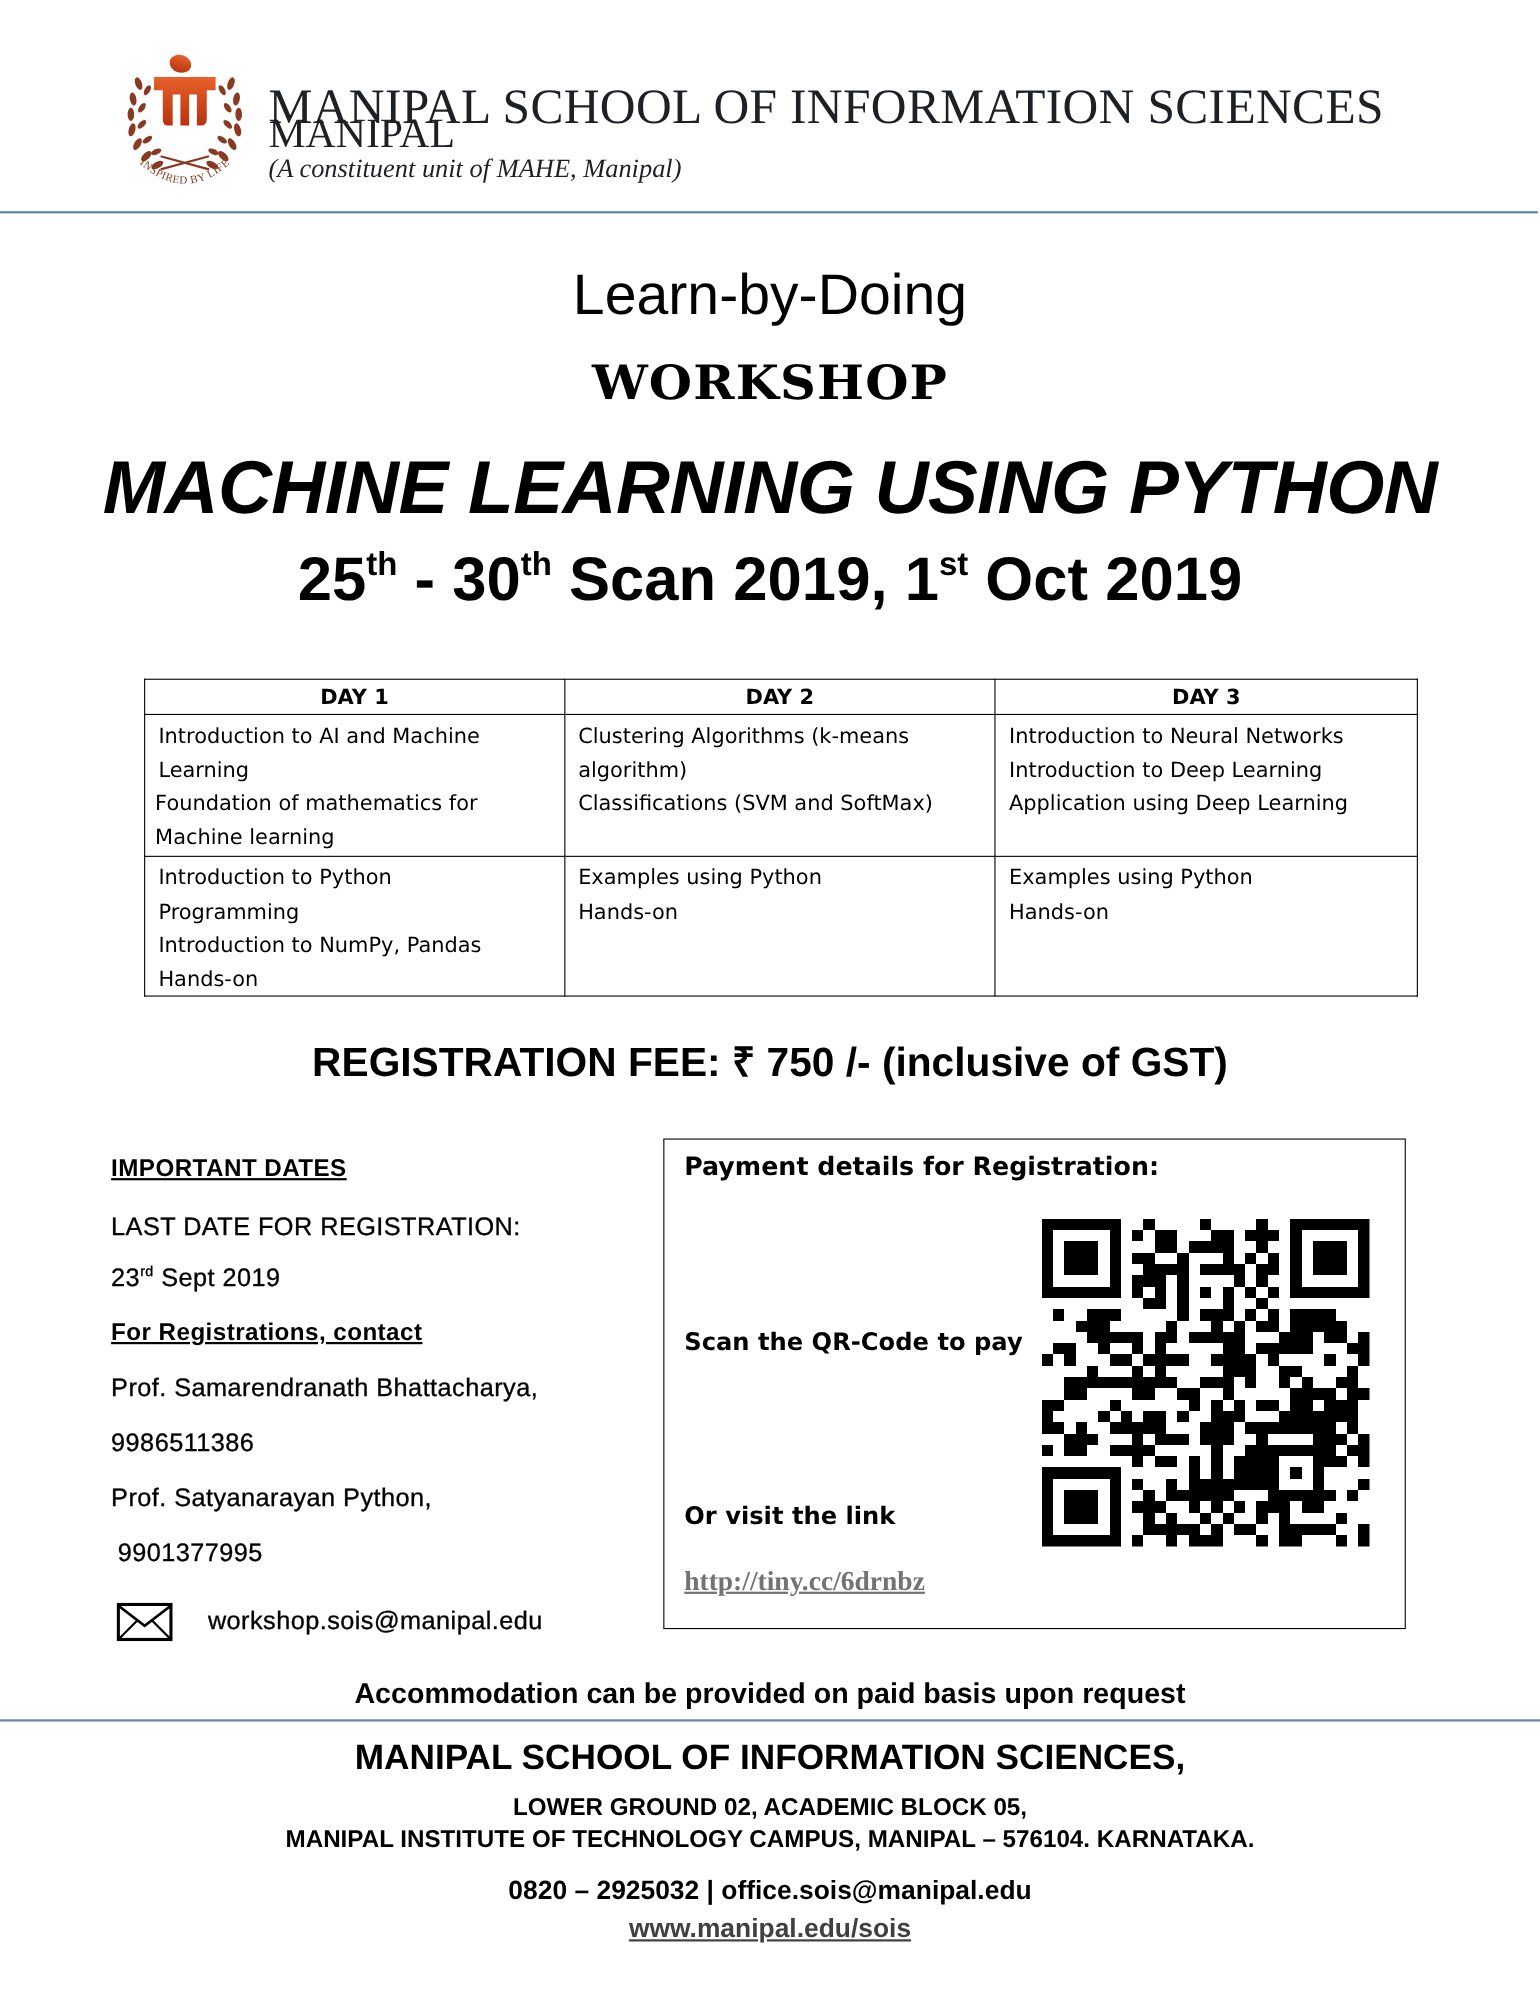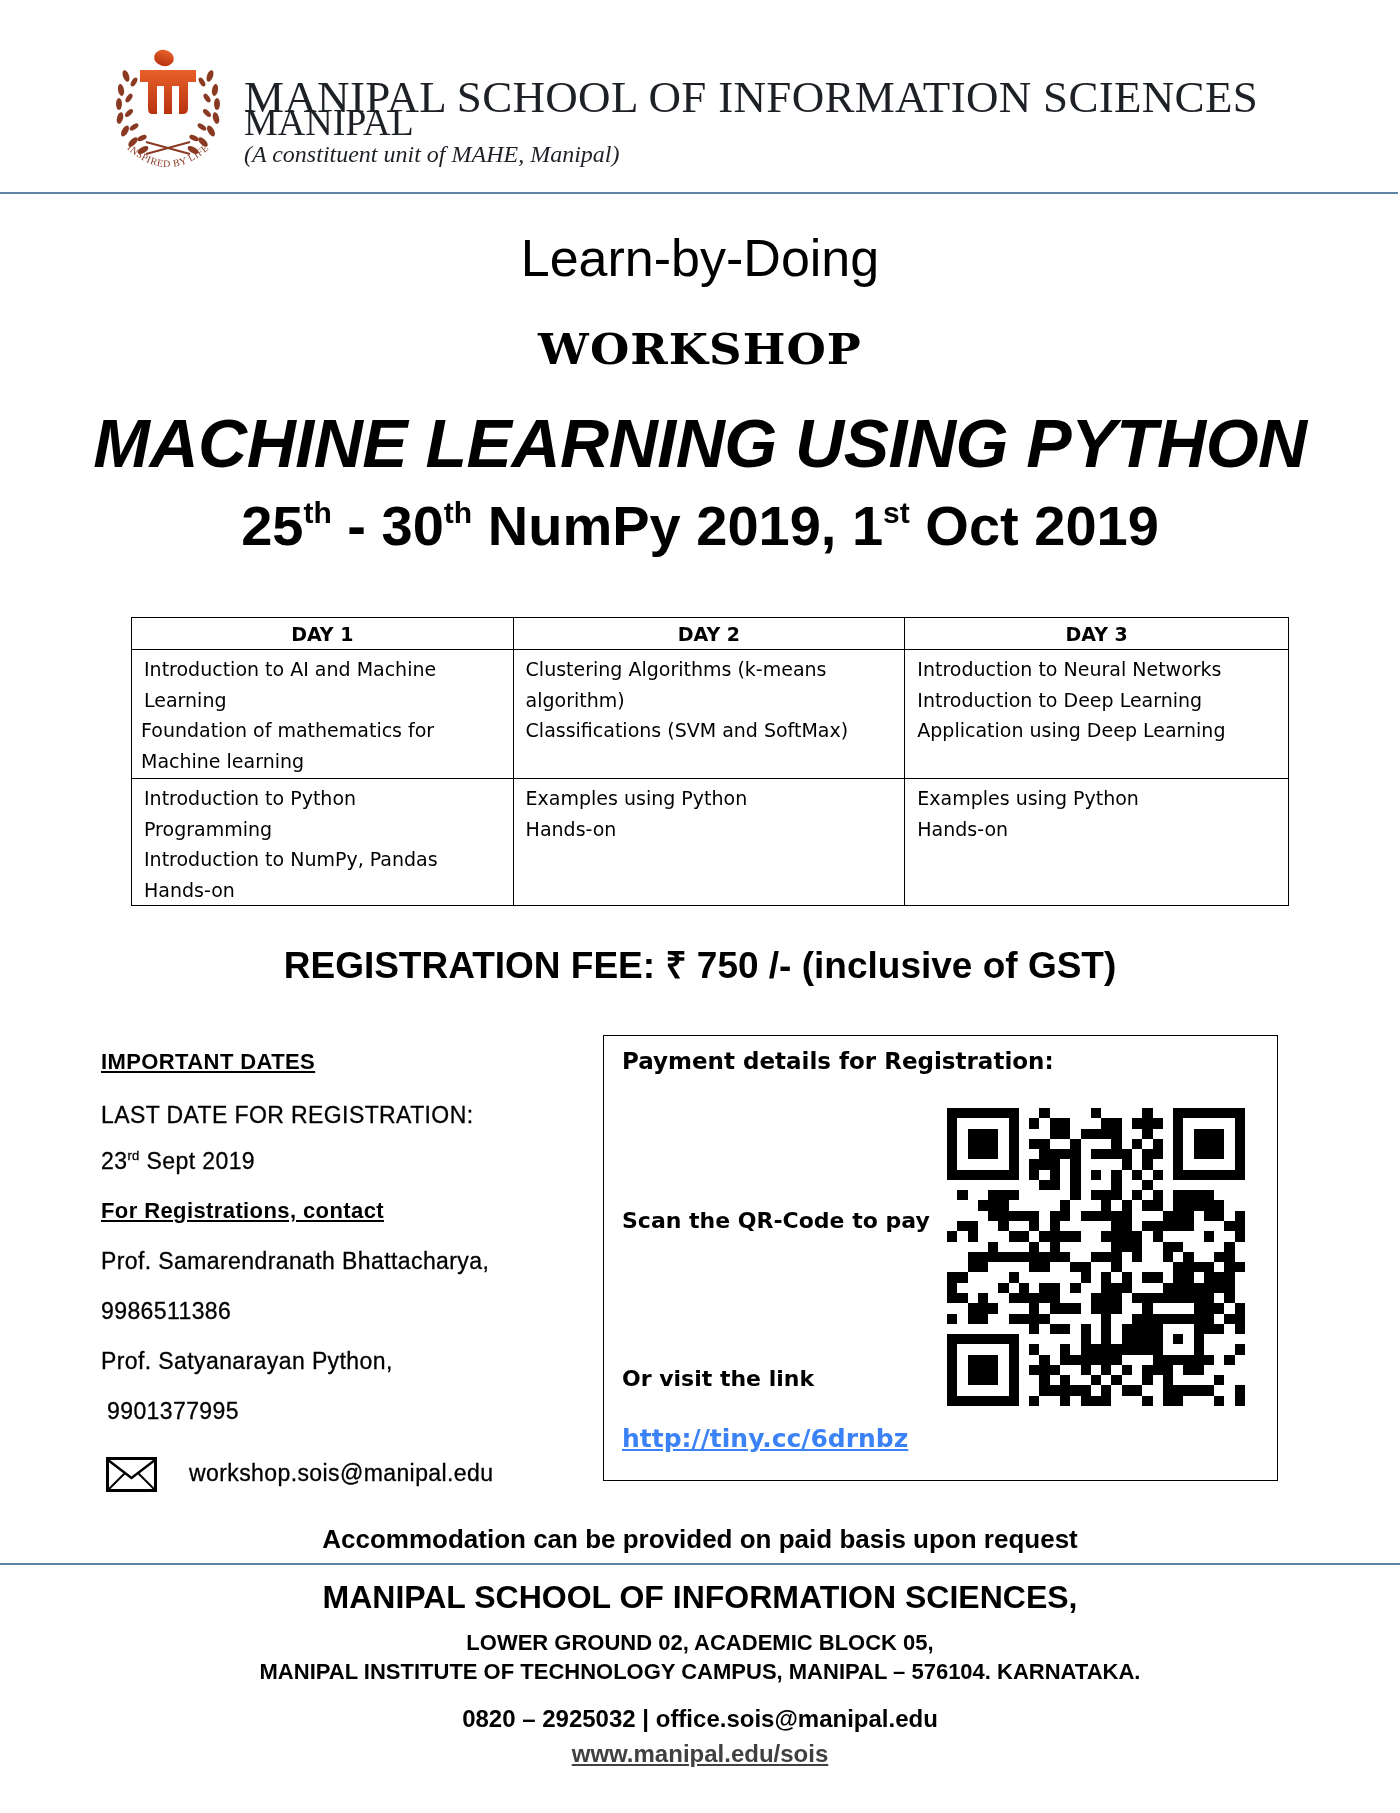--- a/index.html
+++ b/index.html
@@ -9,21 +9,21 @@
   .center { left:0; width:1400px; text-align:center; white-space:nowrap; }
 
   
   .logo { left:112px; top:46px; width:112px; height:130px; }
   .hdr-title { left:244px; top:44px; font-family:"Liberation Serif", serif; font-size:45px; color:#1d2126; letter-spacing:0.3px; white-space:nowrap;margin-top:27px; }
   .hdr-sub { left:244px; top:100px; font-family:"Liberation Serif", serif; font-size:38px; color:#1d2126; white-space:nowrap; }
   .hdr-unit { left:244px; top:141px; font-family:"Liberation Serif", serif; font-style:italic; font-size:24px; color:#1d2126; white-space:nowrap; }
   .rule { left:0; height:2px; background:#5f84a6; }
 
   
-  .t-learn { top:228px; font-size:52px; }
+  .t-learn { top:238px; font-size:52px; }
   .t-workshop { top:324px; font-family:"DejaVu Serif", serif; font-weight:bold; font-size:43px; letter-spacing:1px; transform:scaleX(1.05); }
   .t-main { top:404px; font-size:68px; font-weight:bold; letter-spacing:-0.5px;font-style:italic; }
   .t-date { top:493px; font-size:56px; font-weight:bold; }
   .t-date sup { font-size:30px; vertical-align:super; line-height:0; position:relative; top:-2px; }
 
   
   table.sched { position:absolute; left:131px; top:617px; width:1158px; border-collapse:collapse;
                 font-family:"DejaVu Sans", sans-serif; font-size:19px; }
   table.sched th, table.sched td { border:1.5px solid #000; vertical-align:top; padding:0; }
   table.sched th { height:31px; font-weight:bold; font-size:19px; text-align:center; vertical-align:middle; }
@@ -40,21 +40,21 @@
   .lc.u { text-decoration:underline; }
   .lc.reg { font-weight:normal; font-size:23px; -webkit-text-stroke:0.3px #000; }
   .envelope { left:106px; top:1457px; width:51px; height:35px; }
 
   
   .paybox { left:603px; top:1035px; width:675px; height:446px; border:1.5px solid #000; box-sizing:border-box; }
   .pay-txt { font-family:"DejaVu Sans", sans-serif; font-size:22px; white-space:nowrap; }
   .pay-head { left:18px; top:12px; font-weight:bold; font-size:23px; }
   .pay-scan { left:18px; top:172px; font-weight:bold; }
   .pay-or { left:18px; top:330px; font-weight:bold; }
-  .pay-link { left:18px; top:388px; font-weight:bold; font-size:25px; color:#3b82f6; text-decoration:underline; }
+  .pay-link { left:18px; top:388px; font-weight:bold; font-size:25px; color:#737373; text-decoration:underline;font-family:Liberation Serif, serif; }
   .qr { left:343px; top:72px; width:298px; height:298px; }
 
   
   .f-accom { top:1524px; font-size:26px; font-weight:bold; }
   .f-school { top:1579px; font-size:32px; font-weight:bold; }
   .f-addr1 { top:1630px; font-size:22px; font-weight:bold; }
   .f-addr2 { top:1659px; font-size:22px; font-weight:bold; }
   .f-phone { top:1705px; font-size:24px; font-weight:bold; }
   .f-web { top:1740px; font-size:24px; font-weight:bold; }
   .f-web span { color:#404040; text-decoration:underline; }
@@ -115,21 +115,21 @@
 
 <div class="abs hdr-title">MANIPAL SCHOOL OF INFORMATION SCIENCES</div>
 <div class="abs hdr-sub">MANIPAL</div>
 <div class="abs hdr-unit">(A constituent unit of MAHE, Manipal)</div>
 
 <div class="abs rule" style="top:192px; width:1398px;"></div>
 
 <div class="abs center t-learn">Learn-by-Doing</div>
 <div class="abs center t-workshop">WORKSHOP</div>
 <div class="abs center t-main">MACHINE LEARNING USING PYTHON</div>
-<div class="abs center t-date"><span>25</span><sup>th</sup><span> - </span><span>30</span><sup>th</sup><span> NumPy 2019, </span><span>1</span><sup>st</sup><span> Oct 2019</span></div>
+<div class="abs center t-date"><span>25</span><sup>th</sup><span> - </span><span>30</span><sup>th</sup><span> Scan 2019, </span><span>1</span><sup>st</sup><span> Oct 2019</span></div>
 
 <table class="sched">
   <colgroup>
       <col style="width:382px">
       <col style="width:392px">
       <col style="width:384px">
     </colgroup>
   <thead>
     <tr>
       <th>DAY 1</th>

